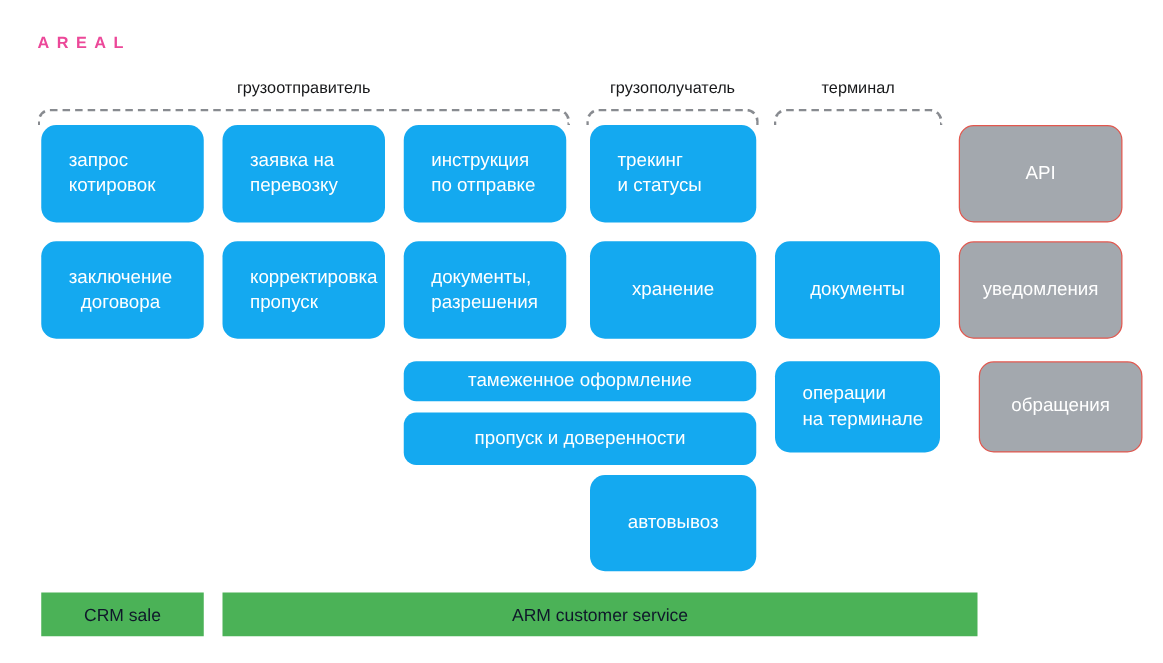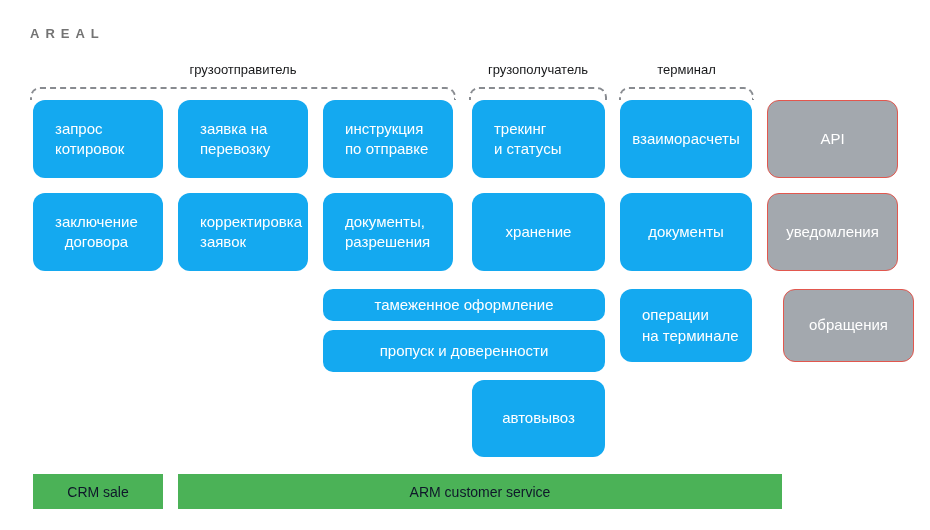--- a/index.html
+++ b/index.html
@@ -6,21 +6,21 @@
   .canvas{
     position:relative;
     width:930px;height:530px;
     background:#ffffff;
     font-family:"Liberation Sans", sans-serif;
     overflow:hidden;
   }
   .logo{
     position:absolute;left:30px;top:26px;
     font-size:13px;font-weight:700;letter-spacing:6px;
-    color:#737373;
+    color:#ec4899;
   }
   .group-label{
     position:absolute;top:61px;height:17px;
     font-size:13px;color:#17181a;
     text-align:center;line-height:17px;
   }
   .bracket{
     position:absolute;top:87px;height:13px;
     border:2px dashed #888b90;
     border-bottom:none;
@@ -79,27 +79,26 @@
   <div class="bracket" style="left:619px;width:135px;"></div>
 
   <div class="card left" style="left:33px;top:100px;width:130px;height:78px;">запрос
 котировок</div>
   <div class="card left" style="left:178px;top:100px;width:130px;height:78px;">заявка на
 перевозку</div>
   <div class="card left" style="left:323px;top:100px;width:130px;height:78px;">инструкция
 по отправке</div>
   <div class="card left" style="left:472px;top:100px;width:133px;height:78px;">трекинг
 и статусы</div>
-  <div class="card center" style="left:620px;top:100px;width:132px;height:78px;">взаиморасчеты</div>
   <div class="card center gray" style="left:767px;top:100px;width:131px;height:78px;">API</div>
 
   <div class="card left" style="left:33px;top:193px;width:130px;height:78px;text-align:center;">заключение
 договора</div>
   <div class="card left" style="left:178px;top:193px;width:130px;height:78px;">корректировка
-заявок</div>
+пропуск</div>
   <div class="card left" style="left:323px;top:193px;width:130px;height:78px;">документы,
 разрешения</div>
   <div class="card center" style="left:472px;top:193px;width:133px;height:78px;">хранение</div>
   <div class="card center" style="left:620px;top:193px;width:132px;height:78px;">документы</div>
   <div class="card center gray" style="left:767px;top:193px;width:131px;height:78px;">уведомления</div>
 
   <div class="card center wide" style="left:323px;top:289px;width:282px;height:32px;">тамеженное оформление</div>
   <div class="card center wide" style="left:323px;top:330px;width:282px;height:42px;">пропуск и доверенности</div>
   <div class="card left" style="left:620px;top:289px;width:132px;height:73px;">операции
 на терминале</div>

